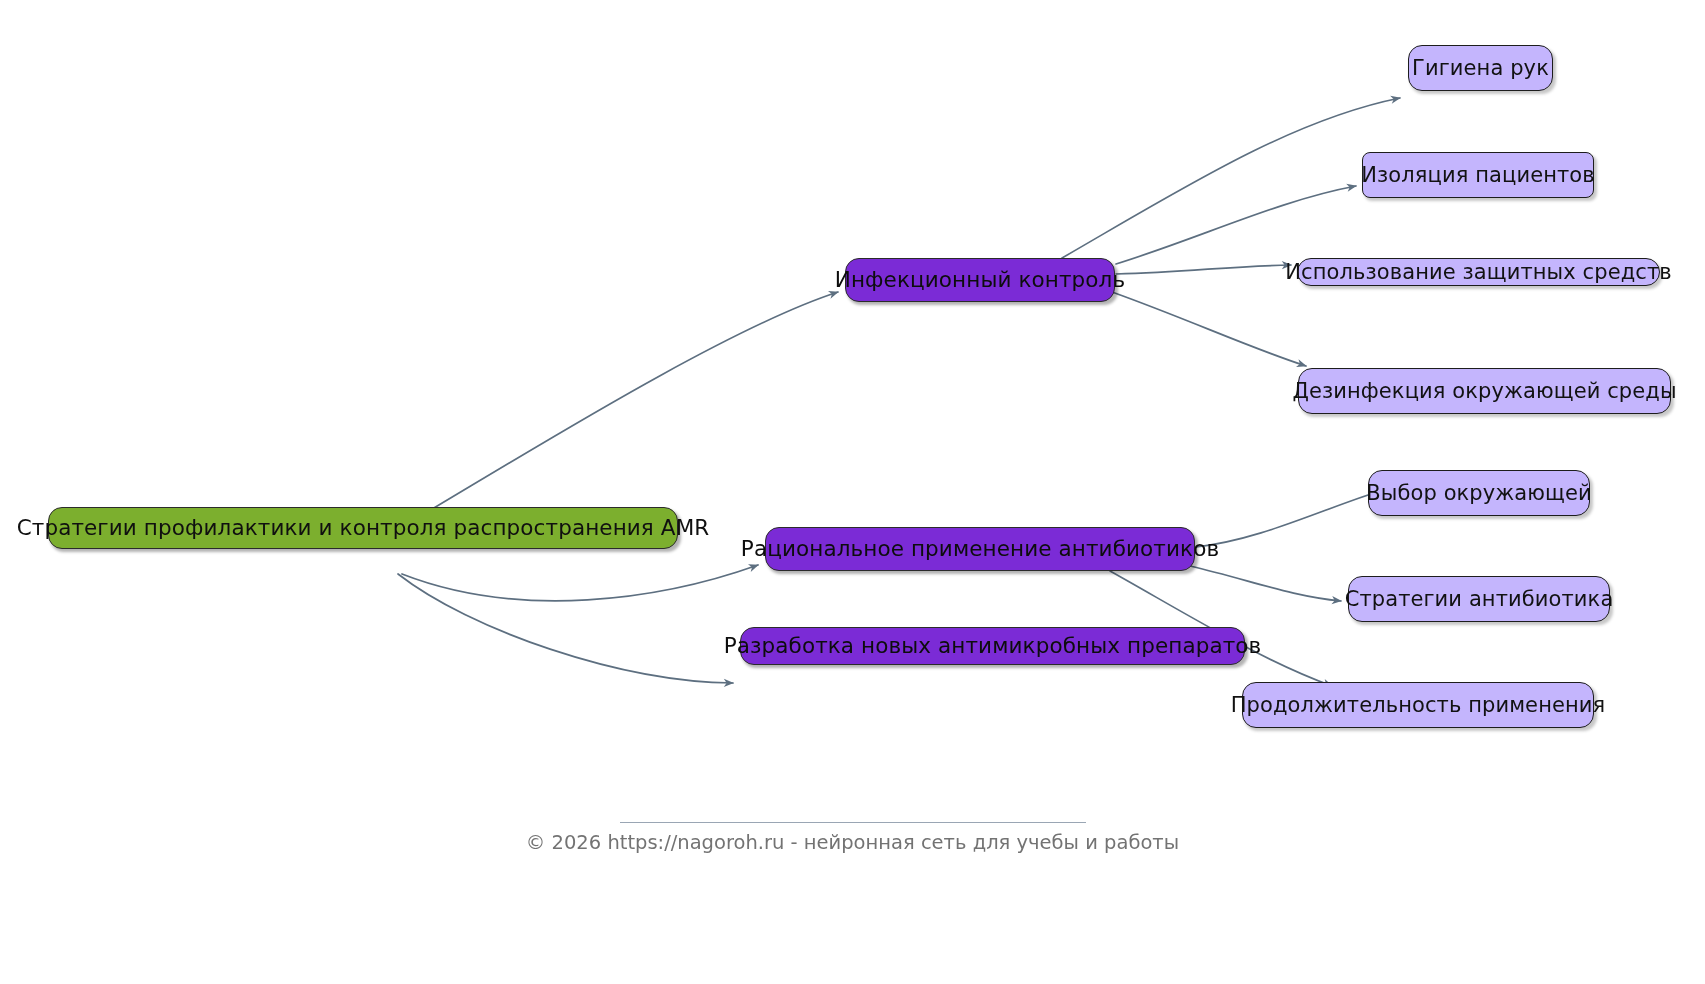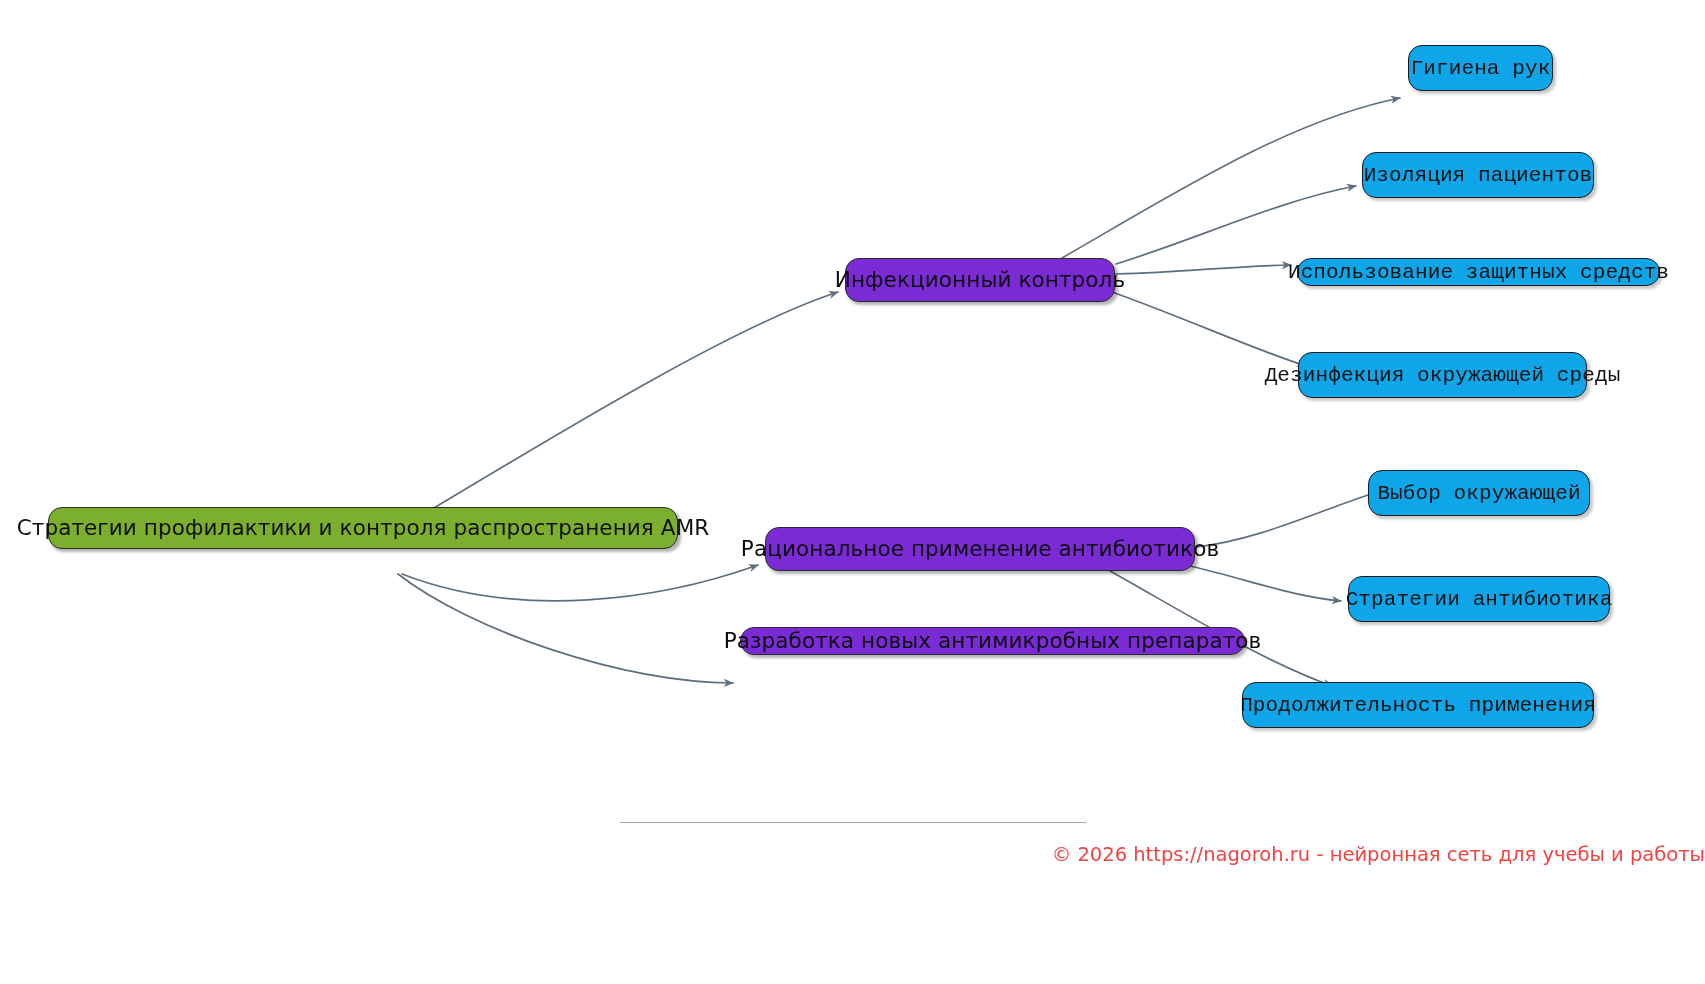--- a/index.html
+++ b/index.html
@@ -56,26 +56,25 @@
 
   .node-branch {
     background: #7B2BD6;
     border: 1.6px solid #2b2b2b;
     color: #0d0d0d;
     font-size: 21.5px;
     box-shadow: 2.5px 3px 3px rgba(0,0,0,0.30);
   }
 
   .node-leaf {
-    background: #0ea5e9;
+    background: #c4b5fd;
     border: 1.6px solid #1d1d1d;
     color: #121212;
     font-size: 21px;
     box-shadow: 2.5px 3px 3px rgba(0,0,0,0.22);
-    font-family: Liberation Mono, monospace;
   }
 
   #footer {
     position: absolute;
     left: 0;
     top: 806px;
     width: 1705px;
     text-align: center;
   }
   #footer-title {
@@ -86,25 +85,24 @@
     line-height: 1.32;
     white-space: pre-line;
   }
   #footer-rule {
     width: 466px;
     height: 0;
     margin: 16px auto 0 auto;
     border-top: 1.4px solid #9aa6b4;
   }
   #footer-credit {
-    margin-top: 20px;
+    margin-top: 8px;
     font-family: "DejaVu Sans", "Liberation Sans", sans-serif;
     font-size: 19.5px;
-    color: #ef4444;
-    text-align: right;
+    color: #737373;
   }
 </style>
 </head>
 <body>
 
 <div id="canvas">
 
   <svg id="edge-layer" viewBox="0 0 1705 984" width="1705" height="984" xmlns="http://www.w3.org/2000/svg">
     <defs>
       <marker id="arrowhead" markerWidth="11" markerHeight="9" refX="9.6" refY="4.5" orient="auto" markerUnits="userSpaceOnUse">
@@ -128,42 +126,42 @@
   <div id="nodes-layer">
       <div class="node node-root" style="left: 48px; top: 507px; width: 630px; height: 42px;">
         <span>Стратегии профилактики и контроля распространения AMR</span>
       </div>
       <div class="node node-branch" style="left: 845px; top: 258px; width: 270px; height: 44px;">
         <span>Инфекционный контроль</span>
       </div>
       <div class="node node-leaf" style="left: 1408px; top: 45px; width: 145px; height: 46px;">
         <span>Гигиена рук</span>
       </div>
-      <div class="node node-leaf" style="left: 1362px; top: 152px; width: 232px; height: 46px;">
+      <div class="node node-leaf" style="left: 1362px; top: 152px; width: 232px; height: 46px; border-radius: 8px;">
         <span>Изоляция пациентов</span>
       </div>
       <div class="node node-leaf" style="left: 1297px; top: 258px; width: 363px; height: 28px;">
         <span>Использование защитных средств</span>
       </div>
-      <div class="node node-leaf" style="left: 1298px; top: 352px; width: 289px; height: 46px;">
+      <div class="node node-leaf" style="left: 1298px; top: 368px; width: 373px; height: 46px;">
         <span>Дезинфекция окружающей среды</span>
       </div>
       <div class="node node-branch" style="left: 765px; top: 527px; width: 430px; height: 44px;">
         <span>Рациональное применение антибиотиков</span>
       </div>
       <div class="node node-leaf" style="left: 1368px; top: 470px; width: 222px; height: 46px;">
         <span>Выбор окружающей</span>
       </div>
       <div class="node node-leaf" style="left: 1348px; top: 576px; width: 262px; height: 46px;">
         <span>Стратегии антибиотика</span>
       </div>
       <div class="node node-leaf" style="left: 1242px; top: 682px; width: 352px; height: 46px;">
         <span>Продолжительность применения</span>
       </div>
-      <div class="node node-branch" style="left: 740px; top: 627px; width: 505px; height: 28px;">
+      <div class="node node-branch" style="left: 740px; top: 627px; width: 505px; height: 38px;">
         <span>Разработка новых антимикробных препаратов</span>
       </div>
     </div>
 
   <div id="footer">
     <div id="footer-rule"></div>
     <div id="footer-credit">© 2026 https://nagoroh.ru - нейронная сеть для учебы и работы</div>
   </div>
 
 </div>

